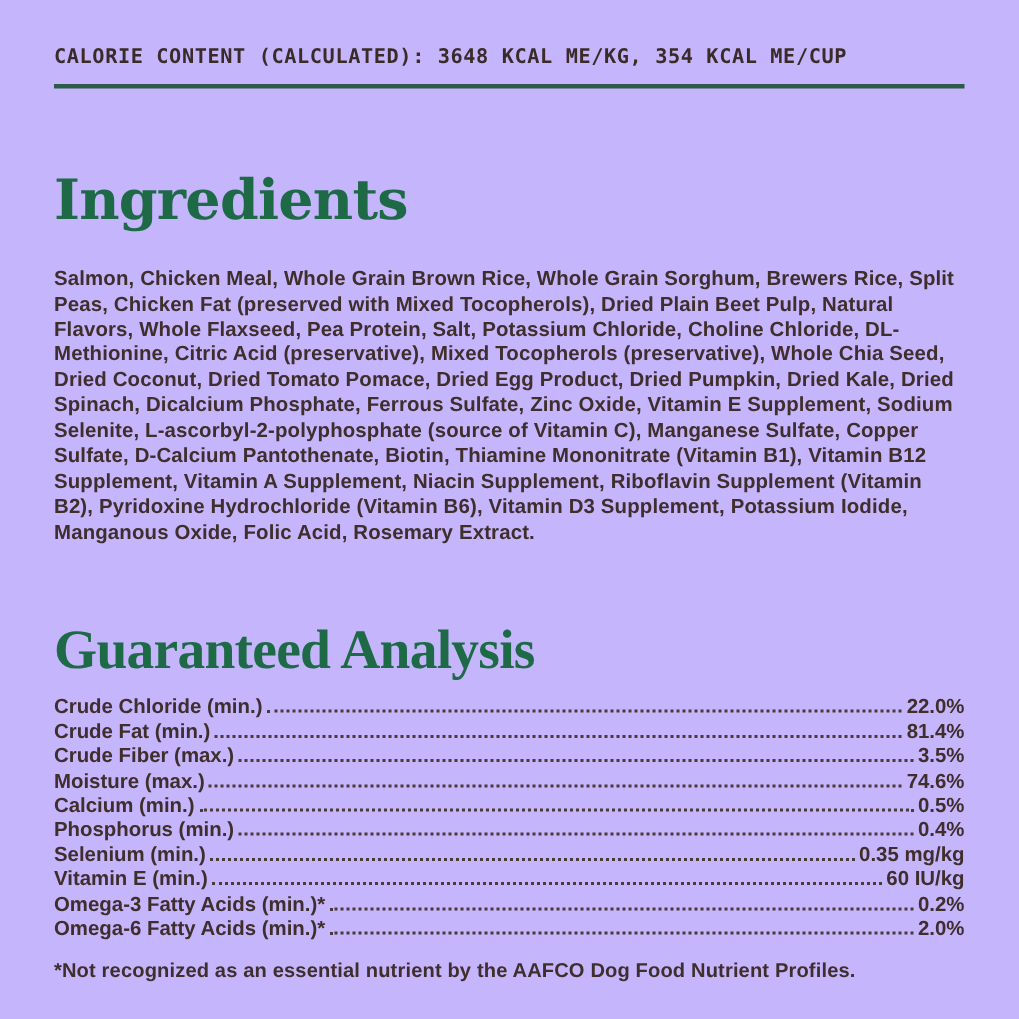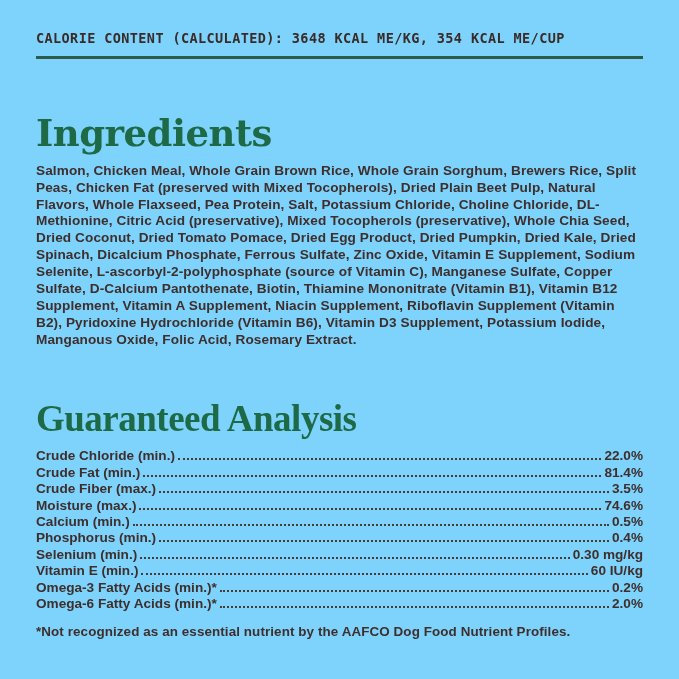--- a/index.html
+++ b/index.html
@@ -4,21 +4,21 @@
 <style>
   html, body {
     margin: 0;
     padding: 0;
     background: #f5f3ec;
   }
   .page {
     position: relative;
     width: 679px;
     height: 679px;
-    background: #7dd3fc;
+    background: #c4b5fd;
     box-sizing: border-box;
     padding: 30px 36px 0 36px;
     overflow: hidden;
     font-family: "Liberation Sans", sans-serif;
     color: #3f2e2b;
   }
   .calorie-line {
     font-family: "DejaVu Sans Mono", monospace;
     font-weight: bold;
     font-size: 13.5px;
@@ -37,21 +37,21 @@
     font-weight: bold;
     font-size: 37px;
     line-height: 1.1;
     color: #1e6a47;
     letter-spacing: -0.5px;
     margin: 0;
   }
   .ingredients-title { margin-top: 54px; }
   .ga-title { margin-top: 50px; font-family: Liberation Serif, serif; }
   .ingredients-text {
-    margin-top: 9px;
+    margin-top: 24px;
     font-size: 13.6px;
     font-weight: bold;
     line-height: 16.9px;
     letter-spacing: 0.1px;
     color: #3f2e2b;
   }
   .ga-table {
     margin-top: 9px;
   }
   .ga-row {
@@ -121,21 +121,21 @@
       <span class="ga-value">0.5%</span>
     </div>
     <div class="ga-row">
       <span class="ga-label">Phosphorus (min.)</span>
       <span class="ga-dots"></span>
       <span class="ga-value">0.4%</span>
     </div>
     <div class="ga-row">
       <span class="ga-label">Selenium (min.)</span>
       <span class="ga-dots"></span>
-      <span class="ga-value">0.30 mg/kg</span>
+      <span class="ga-value">0.35 mg/kg</span>
     </div>
     <div class="ga-row">
       <span class="ga-label">Vitamin E (min.)</span>
       <span class="ga-dots"></span>
       <span class="ga-value">60 IU/kg</span>
     </div>
     <div class="ga-row">
       <span class="ga-label">Omega-3 Fatty Acids (min.)*</span>
       <span class="ga-dots"></span>
       <span class="ga-value">0.2%</span>

